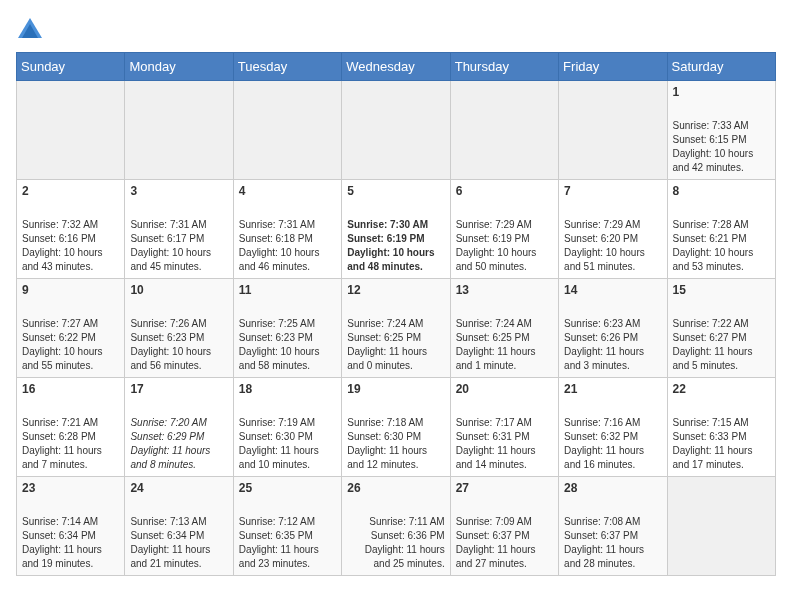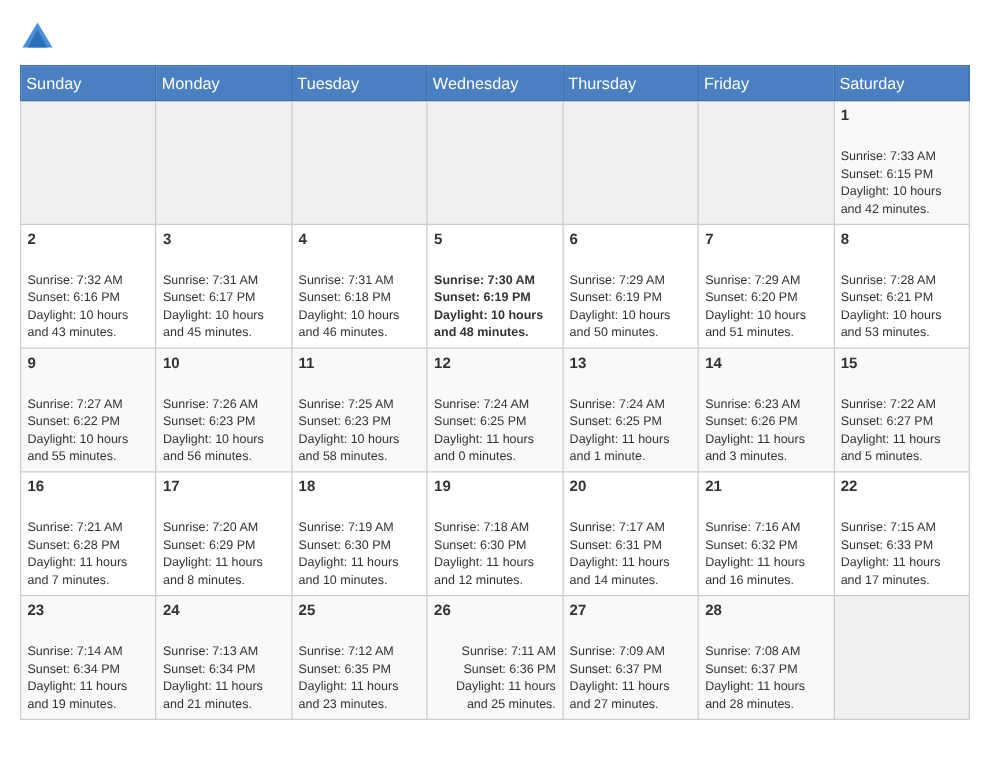--- a/index.html
+++ b/index.html
@@ -230,21 +230,21 @@
       </tr>
       <tr>
         <td>
           <span class="day-number">16</span>
           <div class="day-info" style="white-space: pre-line;">Sunrise: 7:21 AM
 Sunset: 6:28 PM
 Daylight: 11 hours and 7 minutes.</div>
         </td>
         <td>
           <span class="day-number">17</span>
-          <div class="day-info" style="white-space: pre-line;">Sunrise: 7:20 AM
+          <div class="day-info" style="white-space: pre-line; font-style: italic;">Sunrise: 7:20 AM
 Sunset: 6:29 PM
 Daylight: 11 hours and 8 minutes.</div>
         </td>
         <td>
           <span class="day-number">18</span>
           <div class="day-info" style="white-space: pre-line;">Sunrise: 7:19 AM
 Sunset: 6:30 PM
 Daylight: 11 hours and 10 minutes.</div>
         </td>
         <td>

